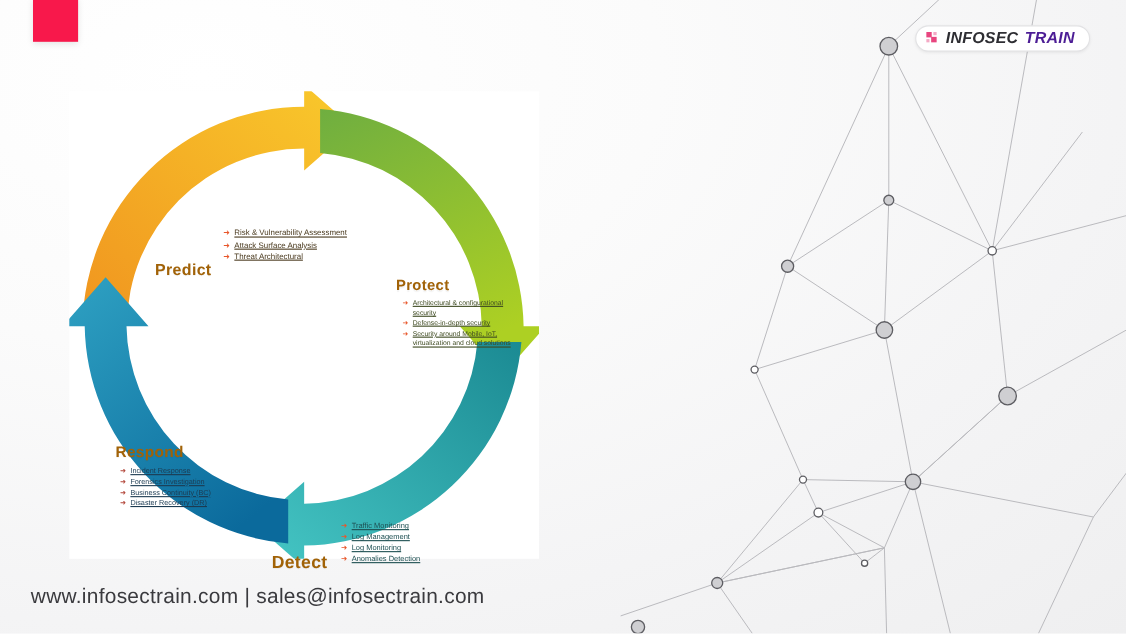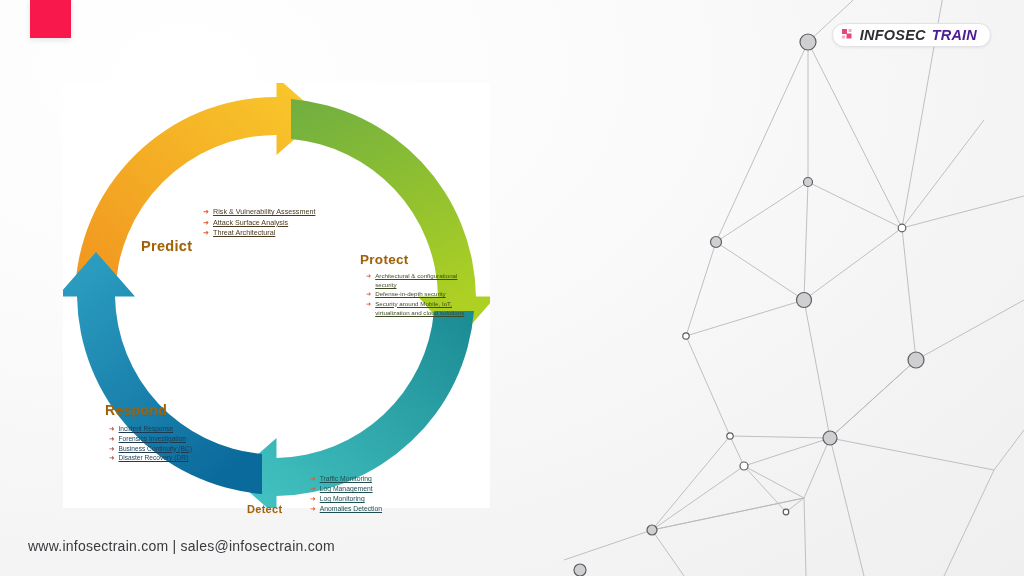--- a/index.html
+++ b/index.html
@@ -57,32 +57,32 @@
 
   
   #t-predict { left:78px; top:155px; font-size:14.5px; }
   #b-predict { left:140px; top:124px; font-size:7.2px; color:#4a3a1f; width:130px; }
   #b-predict .arw { color:#E8572B; }
   
   #t-protect { left:297px; top:169px; font-size:13.5px; }
   #b-protect { left:303px; top:188px; font-size:6.2px; color:#3e4a21; width:100px; }
   #b-protect .arw { color:#E8572B; }
   
-  #t-detect  { left:184px; top:420px; font-size:11px;text-align:right; }
+  #t-detect  { left:184px; top:420px; font-size:16px;text-align:right; }
   #b-detect  { left:247px; top:391px; font-size:6.8px; color:#1d4f52; width:120px; }
   #b-detect .arw { color:#E8572B; }
   
   #t-respond { left:42px; top:319px; font-size:14px; }
   #b-respond { left:46px; top:341px; font-size:6.6px; color:#1c3b52; width:120px; }
   #b-respond .arw { color:#B3483C; }
 
   
   #footer {
     position:absolute; left:28px; bottom:22px;
-    font-size:14px; color:#3a3a3e; letter-spacing:.25px;
+    font-size:19px; color:#3a3a3e; letter-spacing:.25px;
   }
 </style>
 </head>
 <body>
 
 <div id="pink-square"></div>
 
 <svg id="mesh" viewBox="0 0 460 576" xmlns="http://www.w3.org/2000/svg">
   <g stroke="#b9b9bd" stroke-width="0.9" fill="none">
     <path d="M244 42 L244 182 M244 182 L152 242 M152 242 L244 42 M244 182 L338 228 M338 228 L244 42

